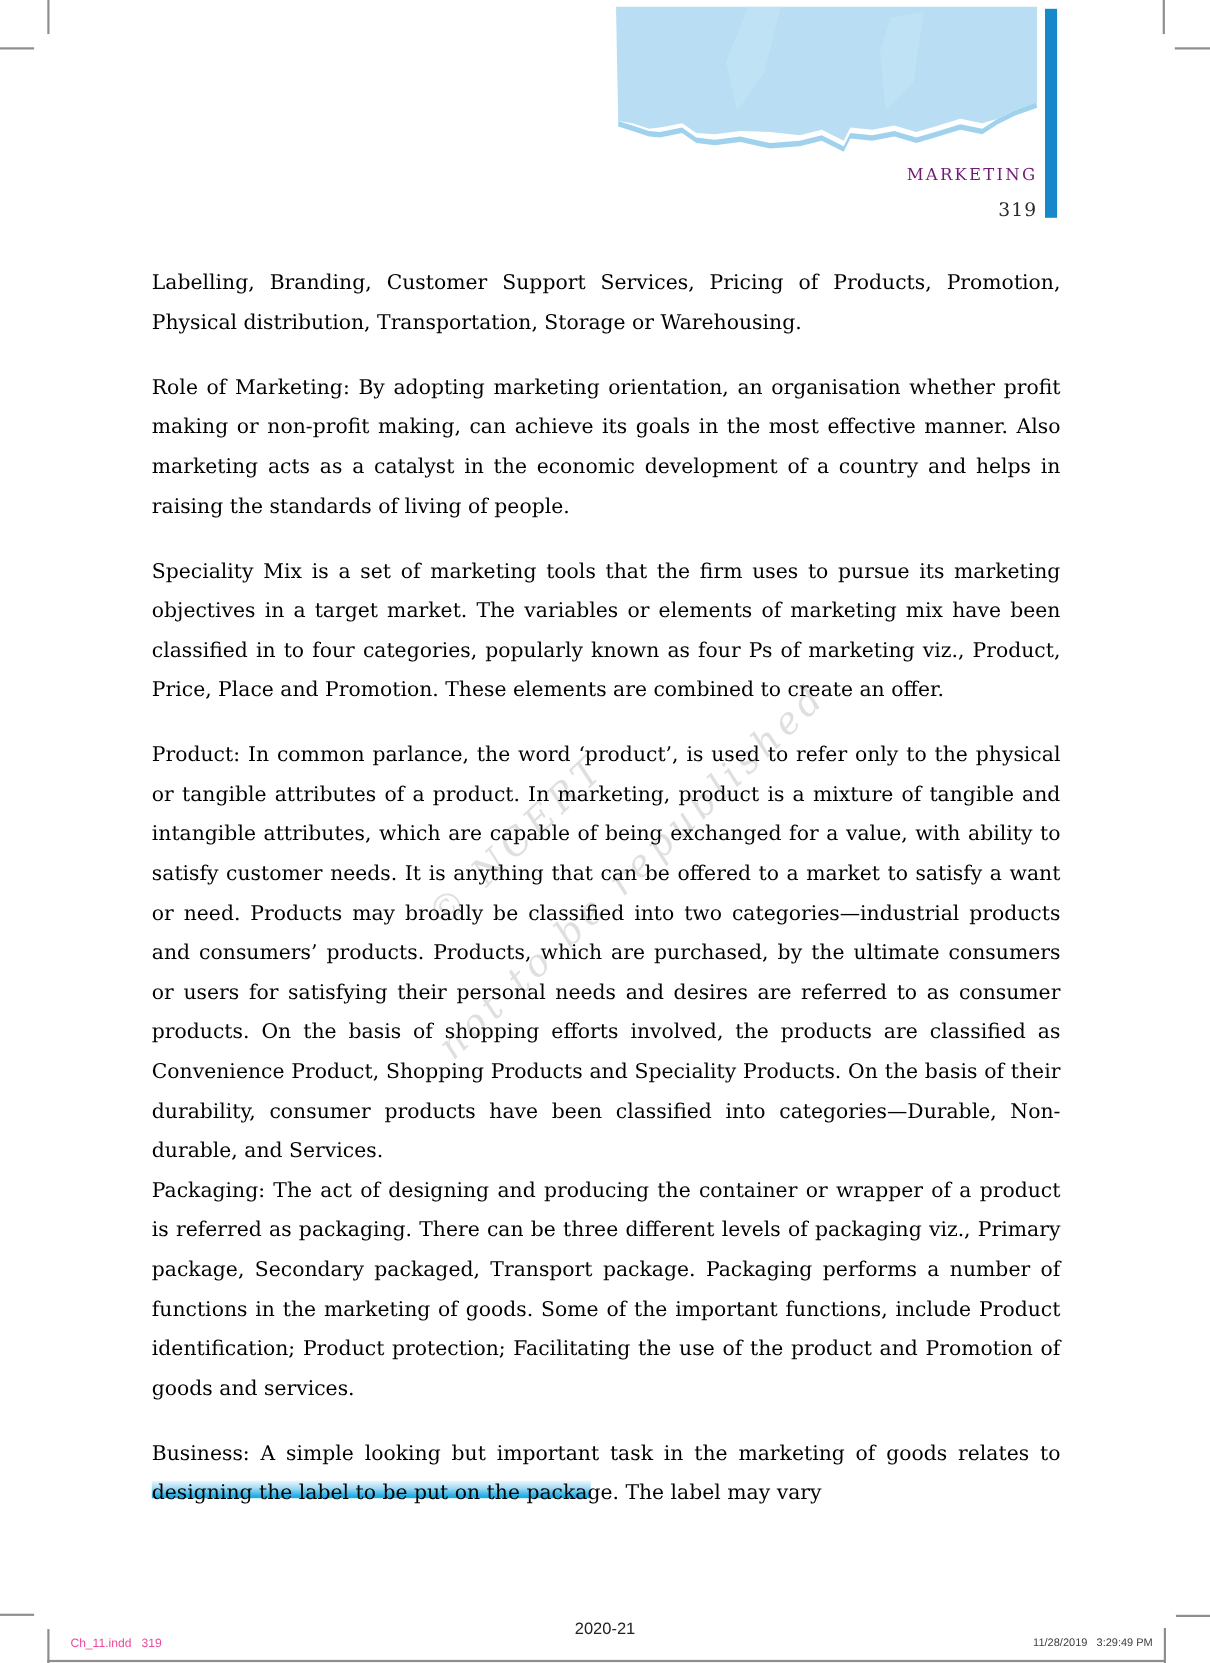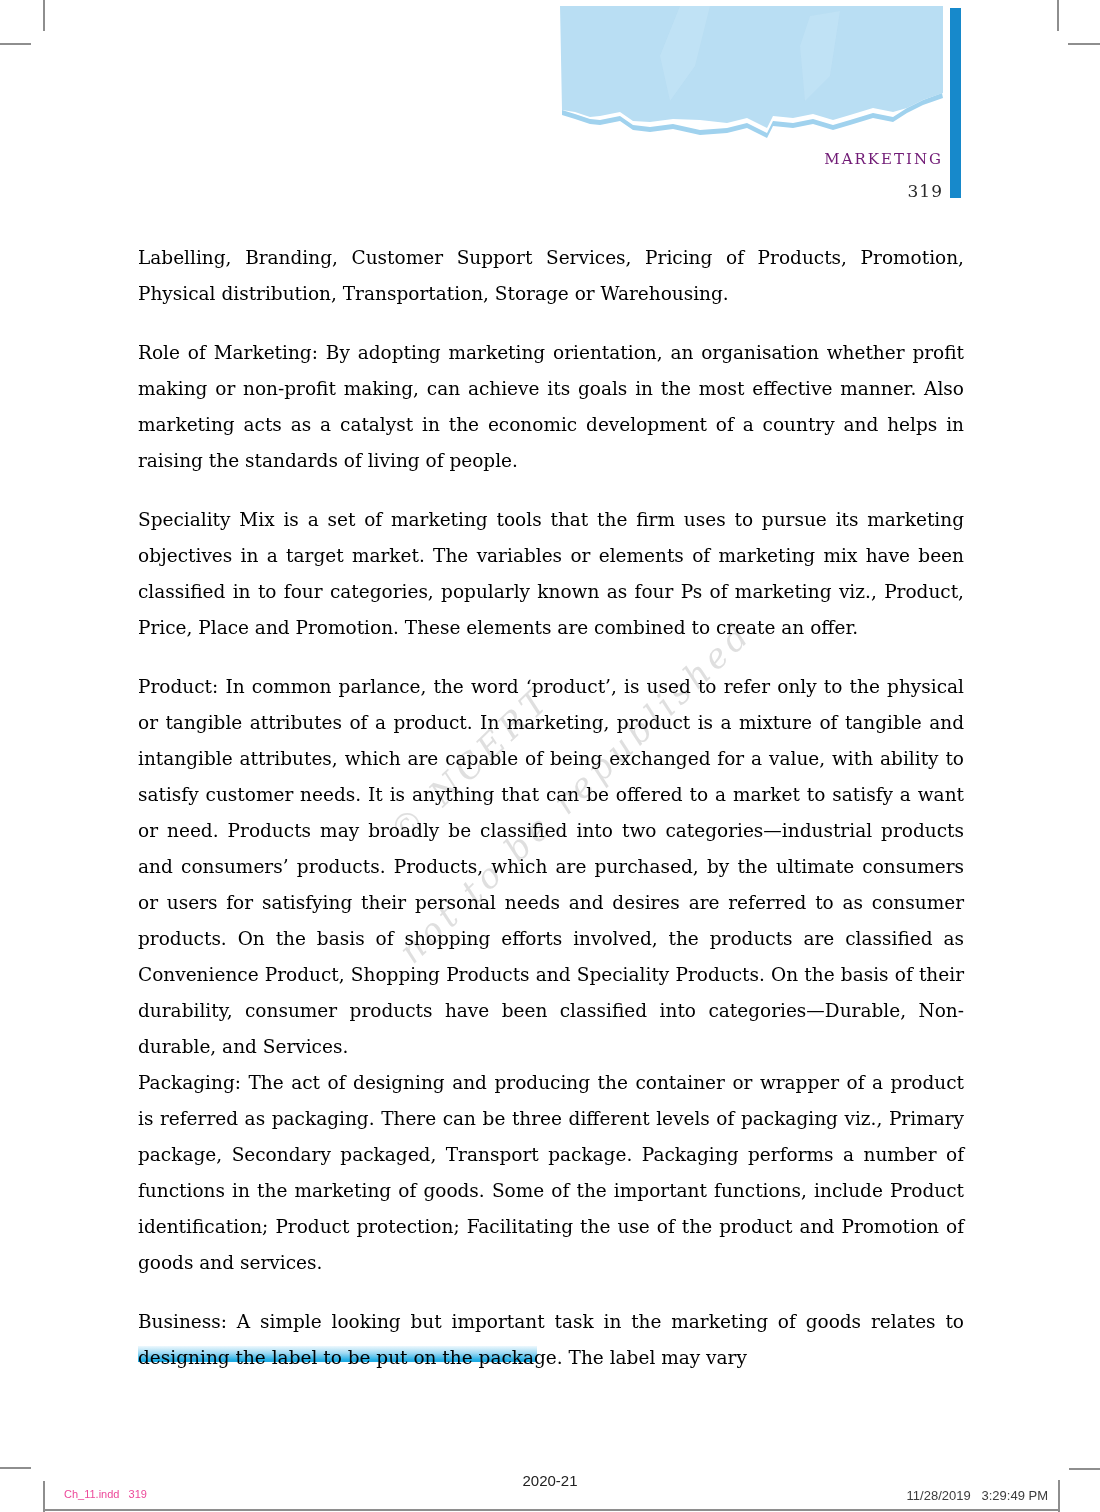--- a/index.html
+++ b/index.html
@@ -71,21 +71,21 @@
     text-align: center;
     font-family: "Liberation Sans", sans-serif; font-size: 15px; color: #222222; margin-top: 20px;
   }
   .footer-file {
     position: absolute; left: 64px; top: 1488px;
     font-family: Liberation Sans, sans-serif; font-size: 11px; color: #ec4899;
     white-space: pre;
   }
   .footer-timestamp {
     position: absolute; right: 52px; top: 1488px;
-    font-family: "Liberation Sans", sans-serif; font-size: 13px; color: #3c3c3c;
+    font-family: "Liberation Sans", sans-serif; font-size: 10px; color: #3c3c3c;
     white-space: pre;
   }
 </style>
 </head>
 <body>
 
 <div class="page">
 
   <div class="crop" style="left:43px;   top:0;      width:1.5px; height:31px;"></div>
   <div class="crop" style="left:0;      top:43px;   width:31px;  height:1.5px;"></div>

